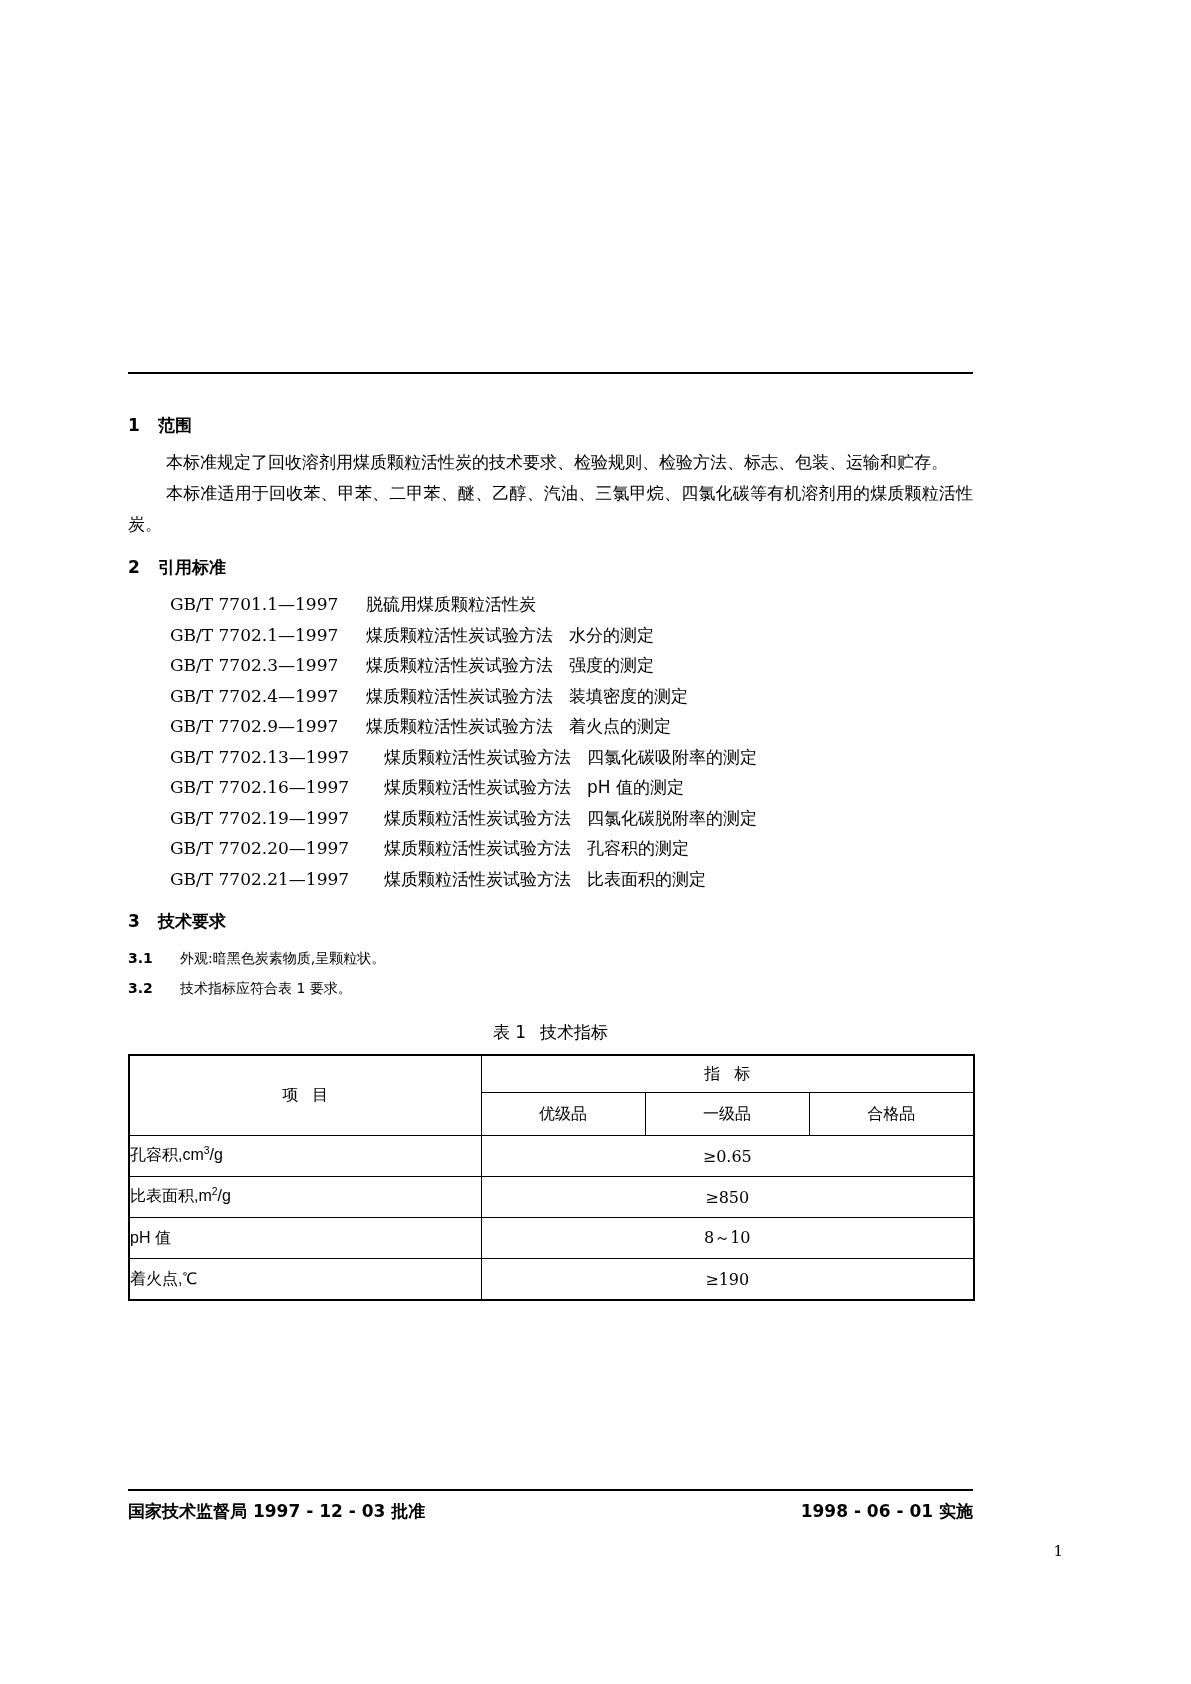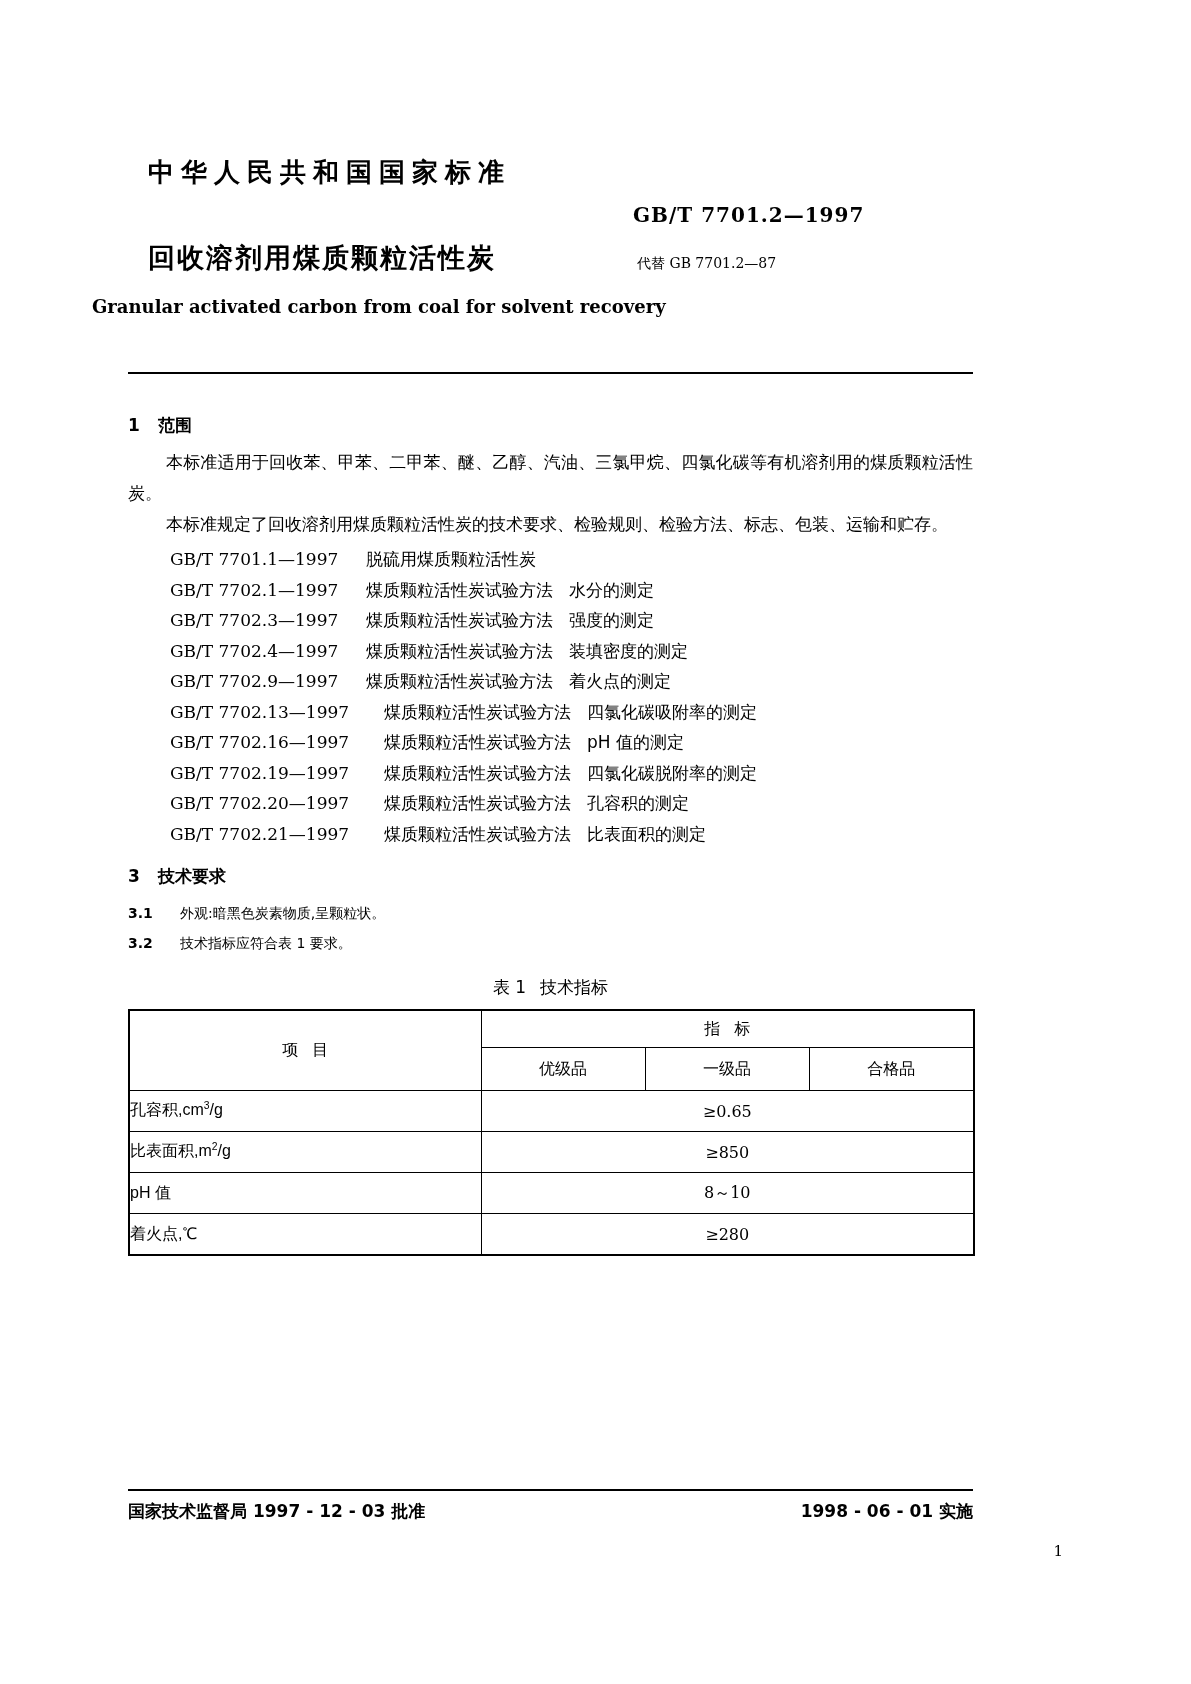--- a/index.html
+++ b/index.html
@@ -236,38 +236,34 @@
     top: 1542px;
     font-family: "DejaVu Serif", serif;
     font-size: 15px;
   }
 </style>
 </head>
 <body>
 
 <div class="page">
 
-  <div class="masthead">
-    <div class="nation-title">中华人民共和国国家标准</div>
-    <div class="std-no">GB/T  7701.2—1997</div>
-    <div class="doc-title">回收溶剂用煤质颗粒活性炭</div>
-    <div class="replaces">代替 GB 7701.2—87</div>
-    <div class="en-title">Granular activated carbon from coal for solvent recovery</div>
-  </div>
 
   <div class="rule-top"></div>
 
   <div class="body-area">
 
     <div class="sec-head">
       <span class="num">1</span><span>范围</span>
     </div>
+    <p class="para">本标准规定了回收溶剂用煤质颗粒活性炭的技术要求、检验规则、检验方法、标志、包装、运输和贮存。</p>
     <p class="para">本标准适用于回收苯、甲苯、二甲苯、醚、乙醇、汽油、三氯甲烷、四氯化碳等有机溶剂用的煤质颗粒活性炭。</p>
-    <p class="para">本标准规定了回收溶剂用煤质颗粒活性炭的技术要求、检验规则、检验方法、标志、包装、运输和贮存。</p>
-
+
+    <div class="sec-head">
+      <span class="num">2</span><span>引用标准</span>
+    </div>
 
     <ul class="ref-list">
       <li class="ref-item">
         <span class="ref-code">GB/T 7701.1—1997</span><span class="ref-text">脱硫用煤质颗粒活性炭</span><span class="ref-sub"></span>
       </li>
       <li class="ref-item">
         <span class="ref-code">GB/T 7702.1—1997</span><span class="ref-text">煤质颗粒活性炭试验方法</span><span class="ref-sub">水分的测定</span>
       </li>
       <li class="ref-item">
         <span class="ref-code">GB/T 7702.3—1997</span><span class="ref-text">煤质颗粒活性炭试验方法</span><span class="ref-sub">强度的测定</span>
@@ -347,21 +343,21 @@
         <tr>
           <td class="row-label outer-l">
             <span>pH 值</span>
           </td>
           <td class="row-value outer-r" colspan="3">8～10</td>
         </tr>
         <tr>
           <td class="row-label outer-l outer-b">
             <span>着火点,℃</span>
           </td>
-          <td class="row-value outer-r outer-b" colspan="3">≥280</td>
+          <td class="row-value outer-r outer-b" colspan="3">≥190</td>
         </tr>
       </tbody>
     </table>
 
   </div>
 
   <div class="rule-bottom"></div>
   <div class="footer">
     <span>国家技术监督局 1997 - 12 - 03 批准</span>
     <span>1998 - 06 - 01 实施</span>

